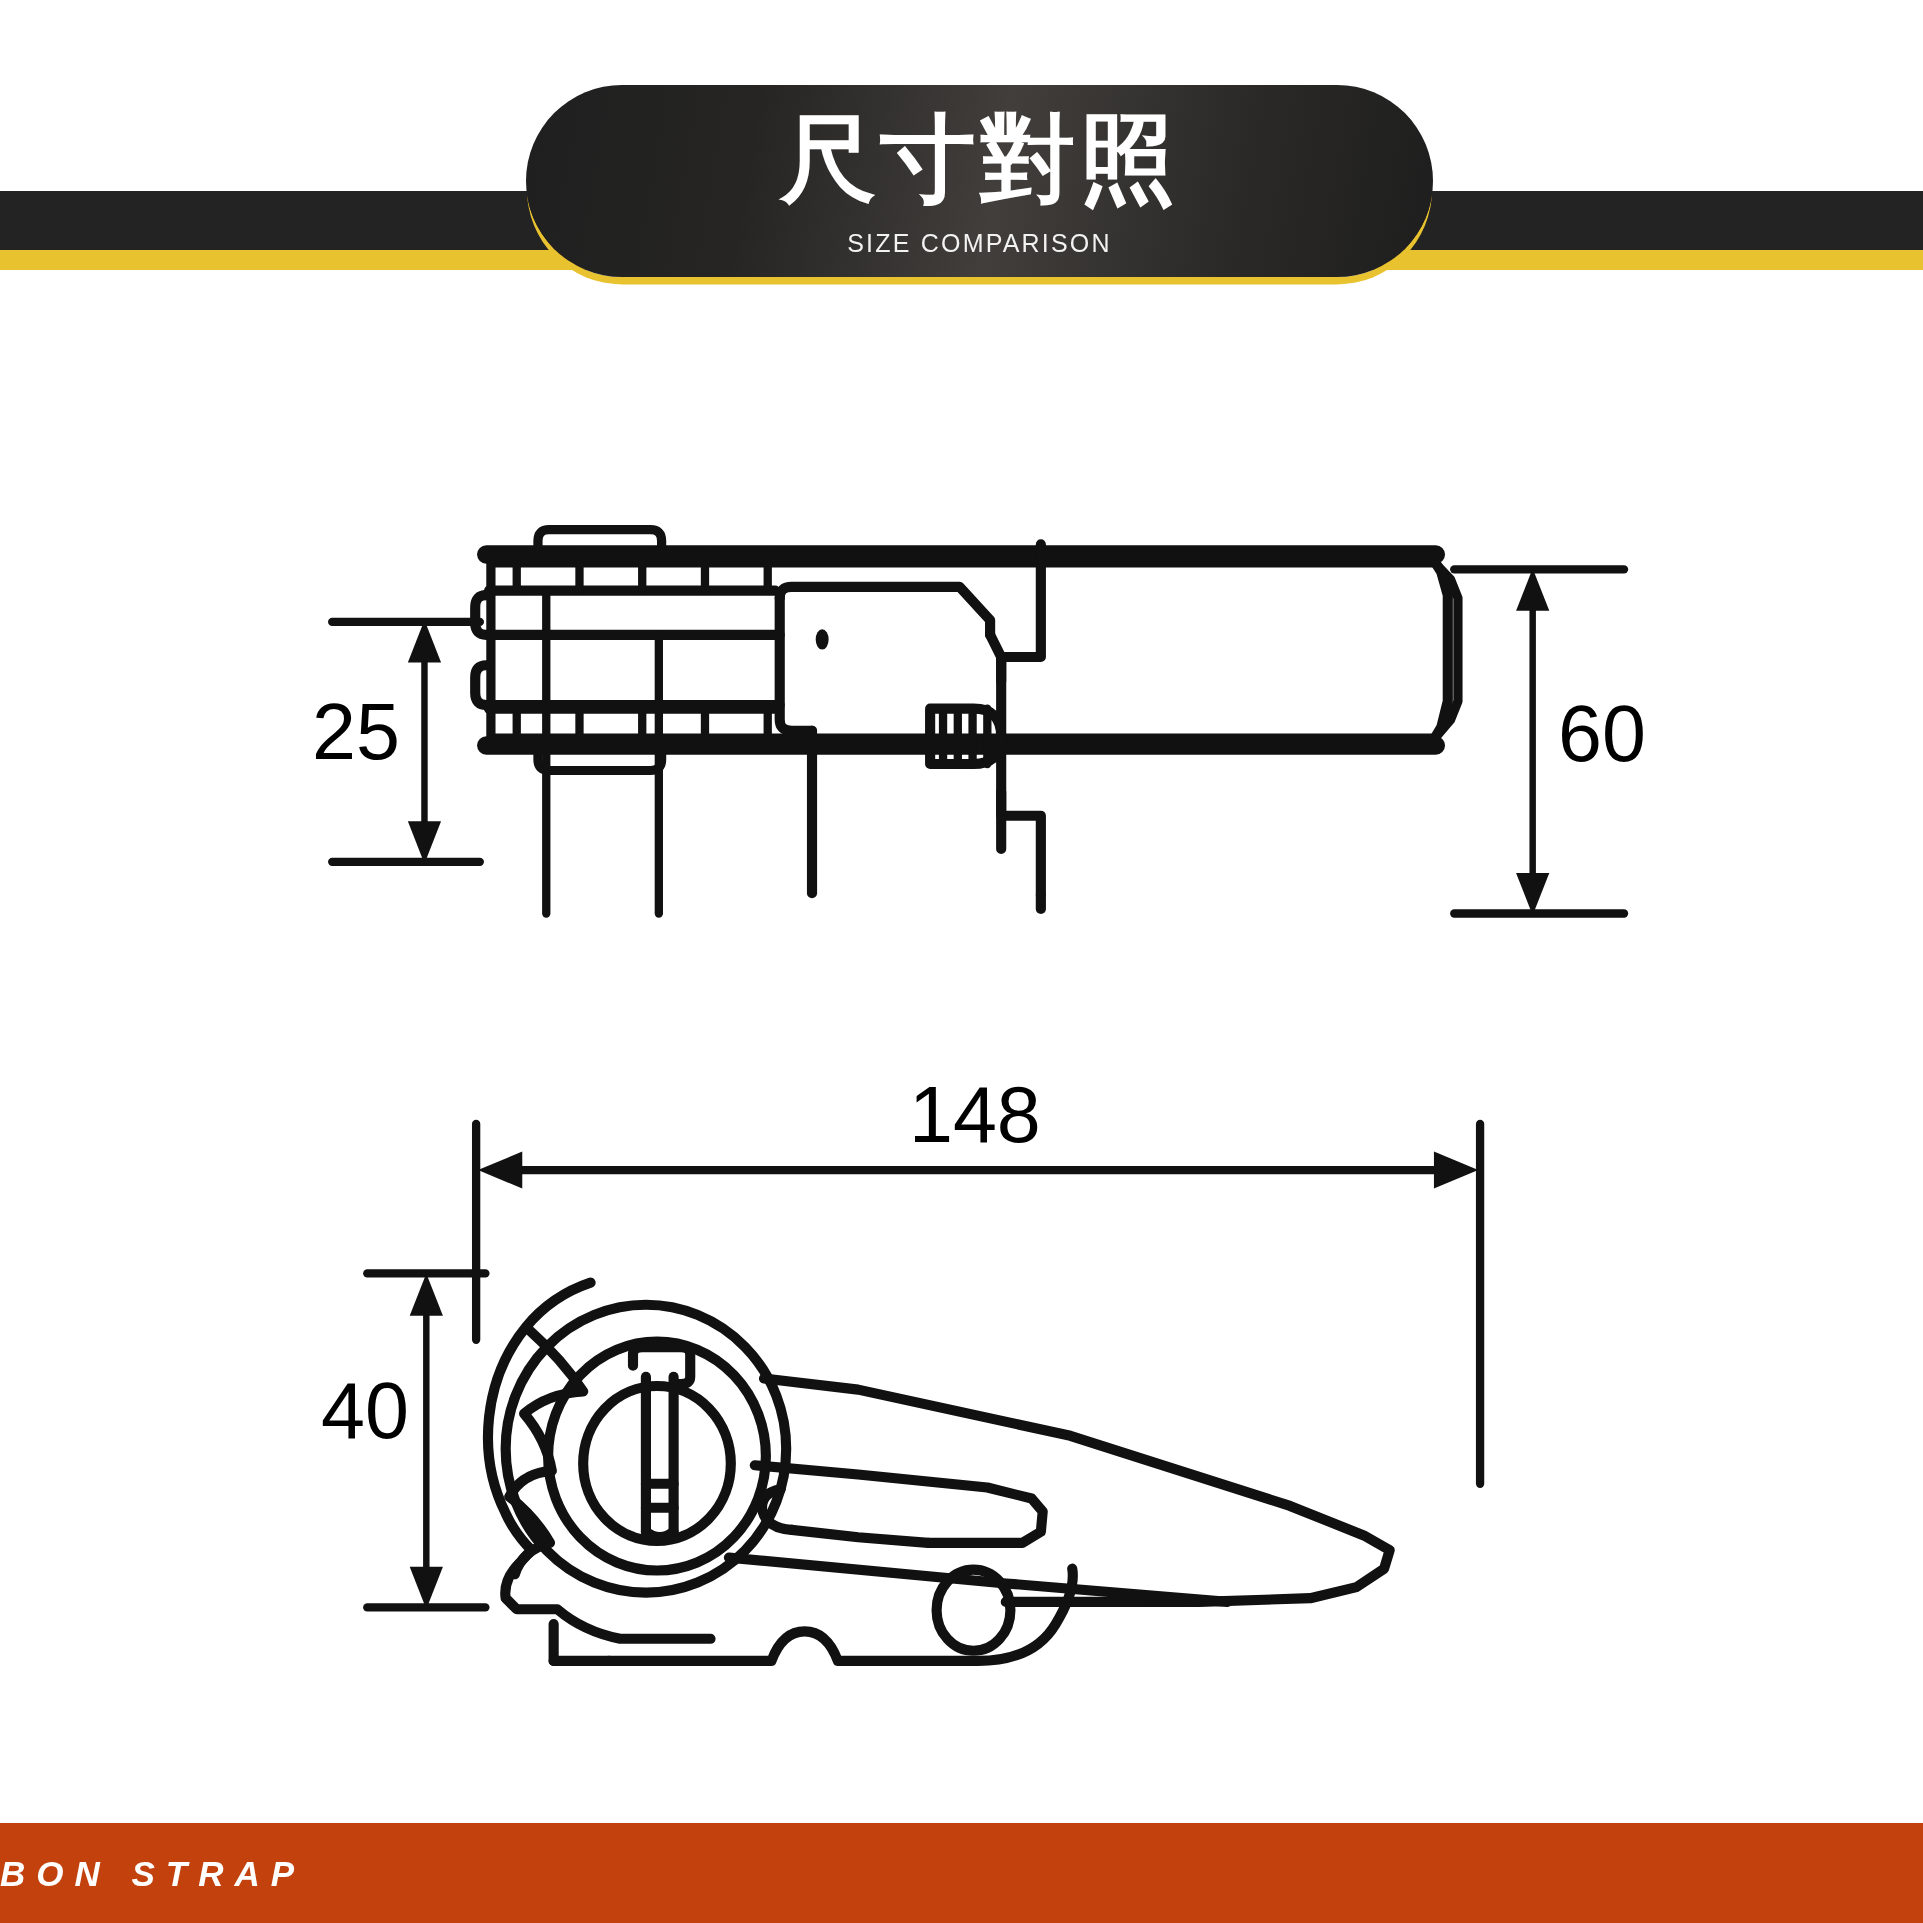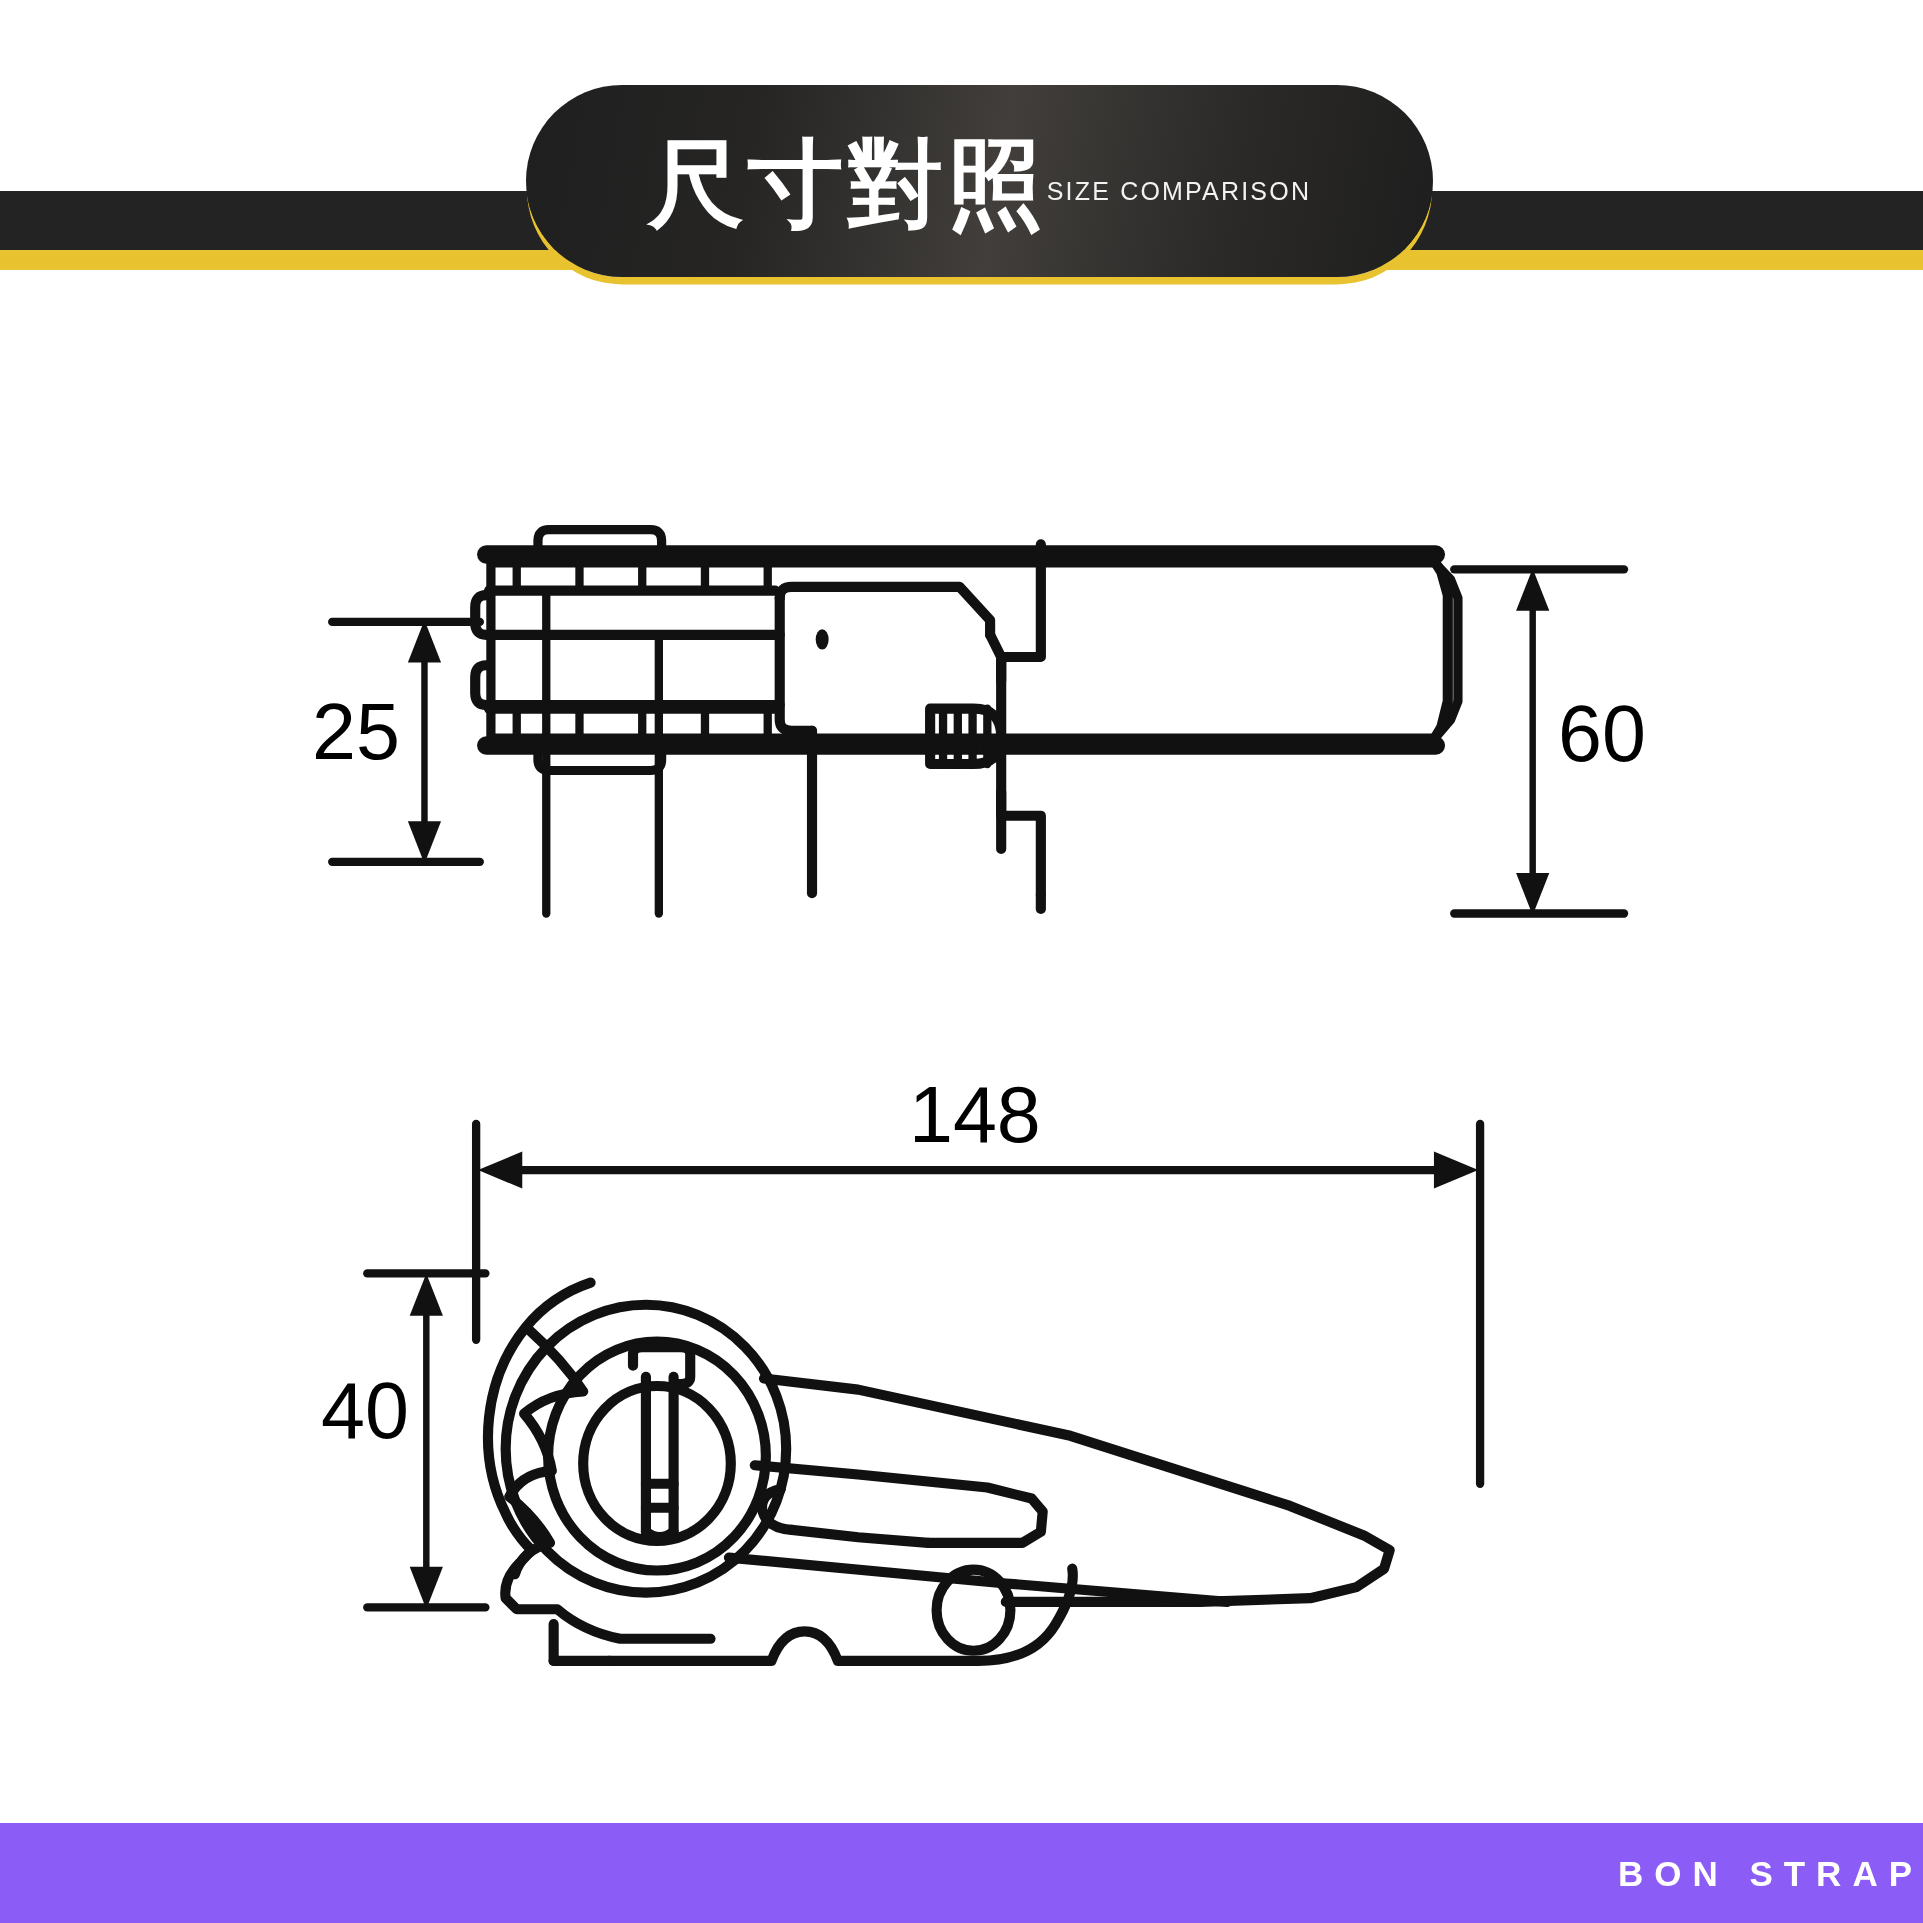--- a/index.html
+++ b/index.html
@@ -46,21 +46,21 @@
     border-radius: 96px;
     background: linear-gradient(100deg,#1f1f1f 0%, #262524 25%, #413e3b 52%, #2a2927 78%, #1e1e1e 100%);
     box-shadow: 0 8.3px 0 -0.9px #e9c22f;
     z-index: 3;
   }
   .badge-inner {
     position: absolute;
     left: 0; top: 0;
     width: 100%; height: 100%;
     display: flex;
-    flex-direction: row;
+    flex-direction: column;
     align-items: center;
     justify-content: center;
   }
   .badge-title {
     color: #ffffff;
     font-size: 96px;
     line-height: 1.02;
     font-weight: 700;
     letter-spacing: 3.7px;
     font-family: "Liberation Sans", "DejaVu Sans", sans-serif;
@@ -75,24 +75,25 @@
     font-family: "Liberation Sans", sans-serif;
   }
 
   
   .footer {
     position: absolute;
     left: 0;
     top: 1823px;
     width: 1923px;
     height: 101px;
-    background: #8b5cf6;
+    background: #c2410c;
     display: flex;
     align-items: center;
-    justify-content: flex-end;
+    justify-content: flex-start;
+    font-style: italic;
   }
   .footer-text {
     color: #ffffff;
     font-size: 35px;
     letter-spacing: 11px;
     font-weight: 700;
     font-family: "Liberation Sans", sans-serif;
   }
 
   

